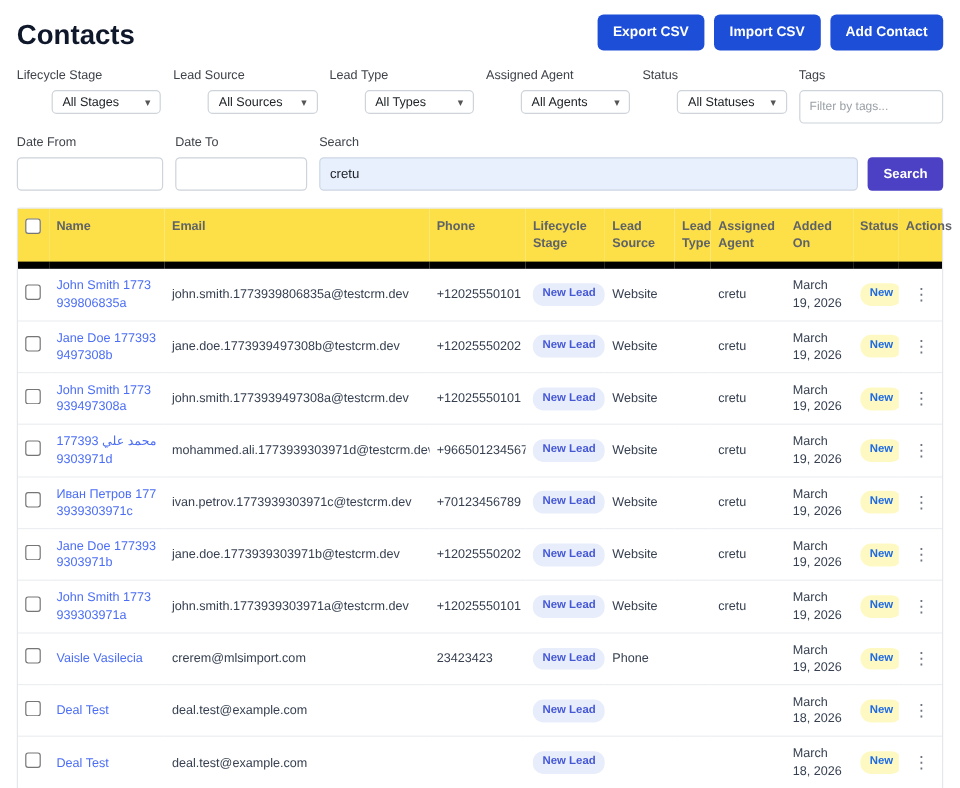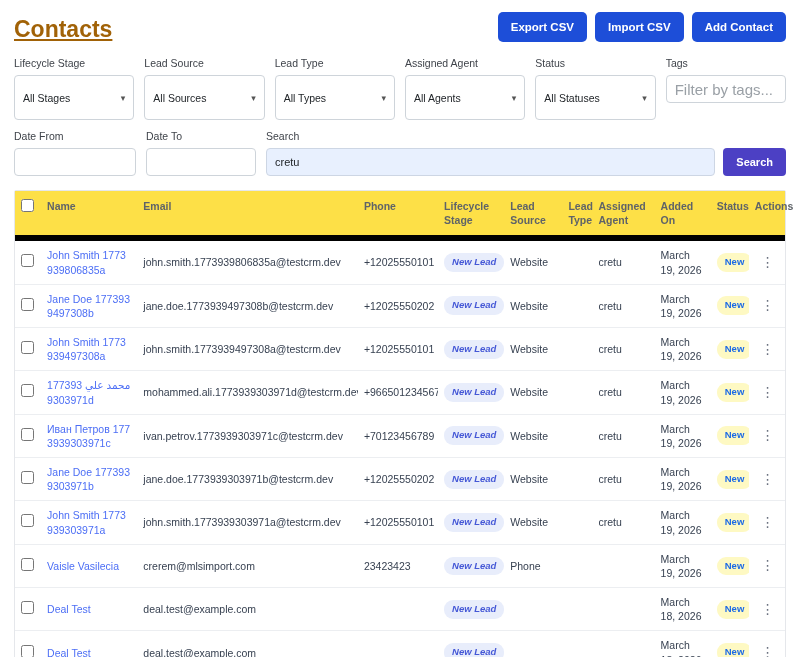--- a/index.html
+++ b/index.html
@@ -6,46 +6,46 @@
   html, body { width: 800px; height: 657px; background: #fff; }
   body {
     font-family: "Liberation Sans", "DejaVu Sans", sans-serif;
     color: #212529;
     font-size: 11px;
   }
   .page { padding: 12px 14px; }
 
   
   .header { display: flex; justify-content: space-between; align-items: flex-start; margin-bottom: 14px; }
-  .page-title { font-size: 23px; font-weight: bold; color: #a16207; padding-top: 4px; text-decoration: underline; }
+  .page-title { font-size: 23px; font-weight: bold; color: #0f172a; padding-top: 4px; }
   .header-buttons { display: flex; gap: 8px; }
   .btn-primary {
     background: #1d4ed8; color: #fff; border: none; border-radius: 5px;
     padding: 9px 13px; font-size: 11.5px; font-weight: bold; cursor: pointer;
     font-family: inherit;
   }
 
   
   .filters { margin-bottom: 14px; }
   .filter-row-1 {
     display: grid; grid-template-columns: repeat(6, 1fr); gap: 10px; margin-bottom: 10px;
   }
   .filter-row-2 {
     display: grid; grid-template-columns: 122px 110px 1fr; gap: 10px;
   }
   .filter-label { display: block; font-size: 10.5px; color: #3f434a; margin-bottom: 6px; }
   .select {
     display: flex; align-items: center; justify-content: space-between;
     border: 1px solid #ced4da; border-radius: 4px; background: #fff;
-    height: 45px; padding: 0 8px; font-size: 10.5px; color: #212529; cursor: pointer;
+    height: 20px; padding: 0 8px; font-size: 10.5px; color: #212529; cursor: pointer; margin-left: 29px;
   }
   .chevron { font-size: 9px; color: #555; margin-left: 4px; }
   .text-input {
     width: 100%; height: 28px; border: 1px solid #ced4da; border-radius: 4px;
-    padding: 0 8px; font-size: 15px; font-family: inherit; color: #212529; background: #fff;
+    padding: 0 8px; font-size: 10px; font-family: inherit; color: #212529; background: #fff;
   }
   .text-input::placeholder { color: #9aa0a6; }
   .search-group { display: flex; gap: 8px; }
   .search-input {
     flex: 1; height: 28px; border: 1px solid #cdd6e4; border-radius: 4px;
     padding: 0 8px; font-size: 11px; font-family: inherit; color: #212529;
     background: #e8f0fe;
   }
   .search-btn {
     background: #4c40c4; color: #fff; border: none; border-radius: 4px;
@@ -78,21 +78,21 @@
   col.c-added  { width: 56px; }
   col.c-status { width: 38px; }
   col.c-act    { width: 36px; }
 
   td.wrap, th.wrap { white-space: normal; }
   .name-link { color: #4c6ef5; text-decoration: none; cursor: pointer; display: block; white-space: normal; word-break: break-all; }
   .badge {
     display: inline-block; border-radius: 9px; padding: 3px 8px;
     font-size: 9.5px; font-weight: bold; white-space: nowrap;
   }
-  .badge-lead { background: #e8edfb; color: #4558d6; font-style: italic; }
+  .badge-lead { background: #e8edfb; color: #4558d6; }
   .badge-status { background: #fef9c3; color: #1d6ae5; }
   .dots { color: #6b7280; font-size: 14px; cursor: pointer; padding: 2px 6px; display: inline-block; }
   input[type="checkbox"] { width: 13px; height: 13px; cursor: pointer; }
   .added-cell { white-space: normal; }
 </style>
 </head>
 <body>
 
 <div class="page">
 

